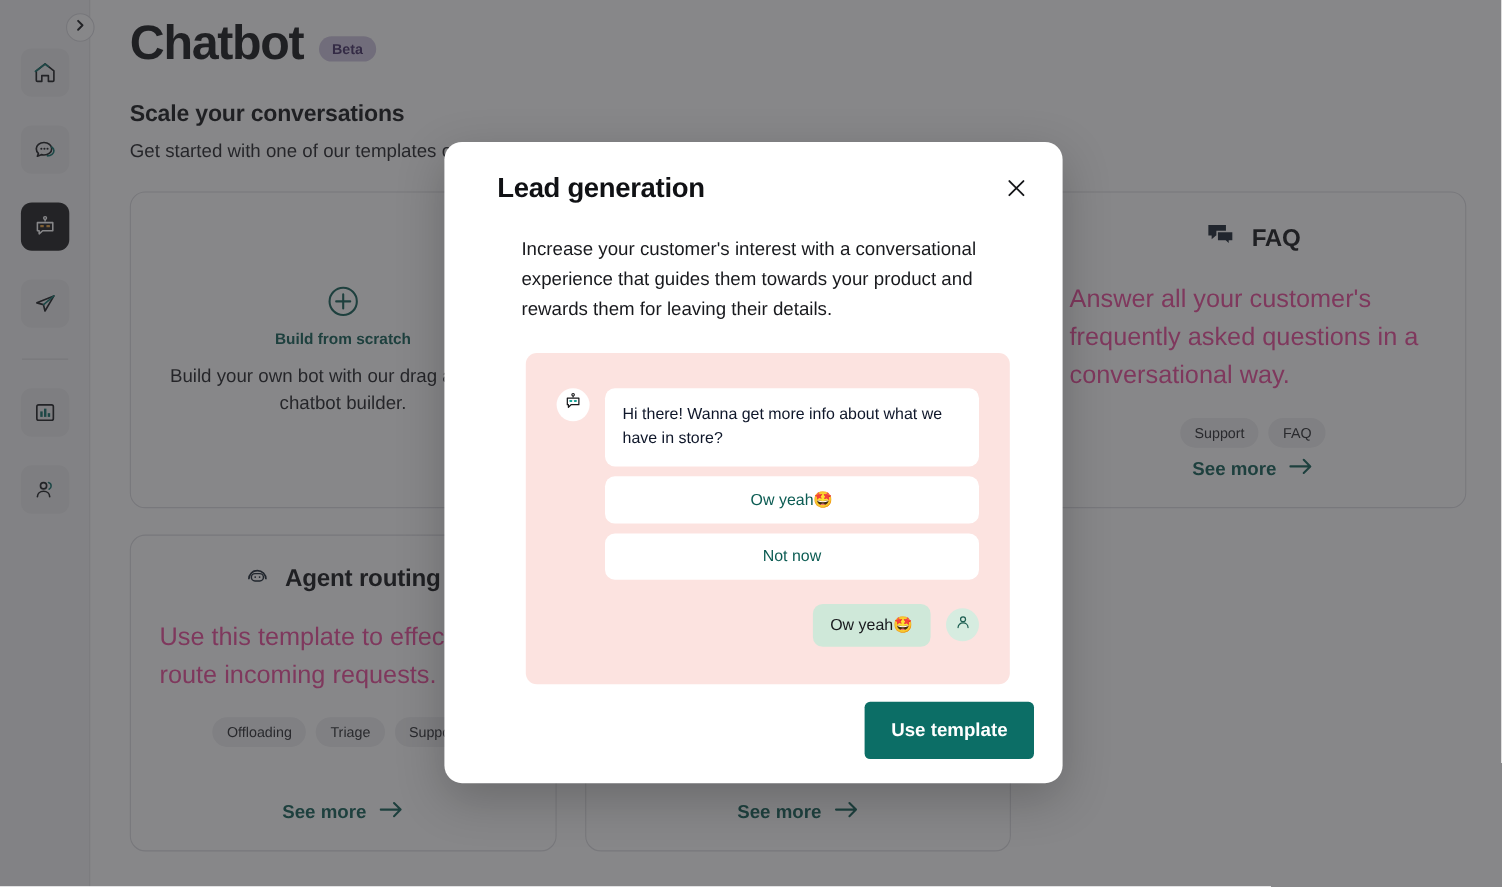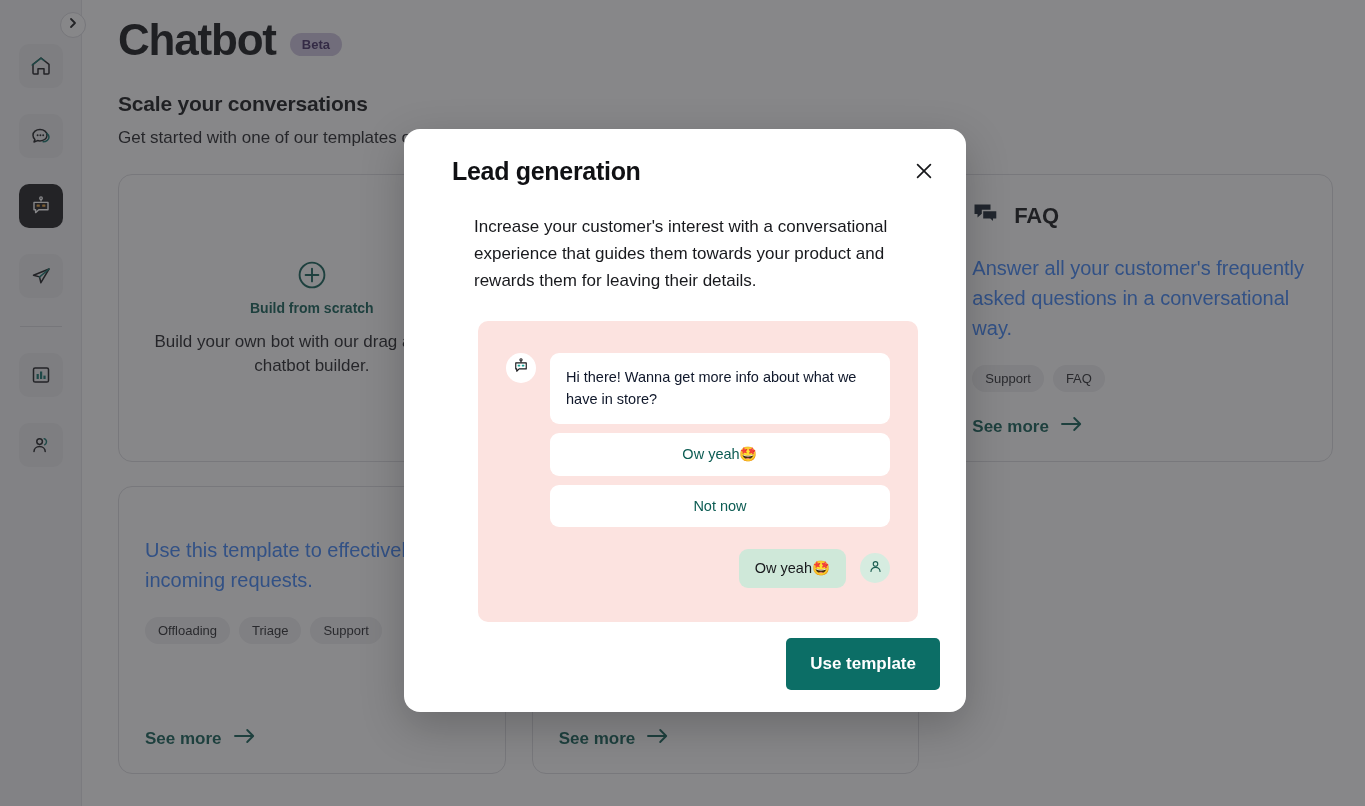--- a/index.html
+++ b/index.html
@@ -116,20 +116,21 @@
 
   .card {
     border: 1px solid #dcdce0;
     border-radius: 14px;
     background: #ffffff;
     padding: 26px 26px 24px 26px;
     min-height: 288px;
     display: flex;
     flex-direction: column;
     position: relative;
+    align-items: center;
   }
 
   .card.scratch {
     align-items: center;
     justify-content: center;
     text-align: center;
     padding: 26px 34px;
   }
   .scratch-title {
     color: #0c5c53;
@@ -147,22 +148,22 @@
   .card-head {
     display: flex; align-items: center; gap: 14px;
   }
   .card-title {
     font-size: 22px;
     font-weight: 600;
     color: #101114;
     letter-spacing: -0.2px;
   }
   .card-desc {
-    font-size: 20px;
-    color: #3b82f6;
+    font-size: 23px;
+    color: #ec4899;
     line-height: 1.5;
     margin-top: 22px;
   }
   .tags {
     display: flex; flex-wrap: wrap; gap: 9px;
     margin-top: 22px;
   }
   .tag {
     background: #eeeef0;
     color: #26272b;
@@ -444,20 +445,31 @@
             <span>See more</span>
             <span>
               <svg width="22" height="16" viewBox="0 0 22 16" fill="none">
                 <path d="M1 8h18M13.2 2l6 6-6 6" stroke="#0c5c53" stroke-width="1.9" stroke-linecap="round" stroke-linejoin="round"></path>
               </svg>
             </span>
           </div>
         </div>
 
         <div class="card">
+          <div class="card-head">
+            <span>
+              <svg width="22" height="20" viewBox="0 0 22 20" fill="none">
+                <path d="M3.2 12.5a7.8 7.8 0 0 1 15.6 0" stroke="#14202c" stroke-width="1.5"></path>
+                <rect x="5.5" y="7.5" width="11" height="6.6" rx="3.3" stroke="#14202c" stroke-width="1.3"></rect>
+                <circle cx="9" cy="10.6" r="0.8" fill="#14202c"></circle>
+                <circle cx="13" cy="10.6" r="0.8" fill="#14202c"></circle>
+              </svg>
+            </span>
+            <div class="card-title">Agent routing</div>
+          </div>
           <div class="card-desc">Use this template to effectively route incoming requests.</div>
           <div class="tags">
             <span class="tag">Offloading</span>
             <span class="tag">Triage</span>
             <span class="tag">Support</span>
           </div>
           <div class="see-more">
             <span>See more</span>
             <span>
               <svg width="22" height="16" viewBox="0 0 22 16" fill="none">

